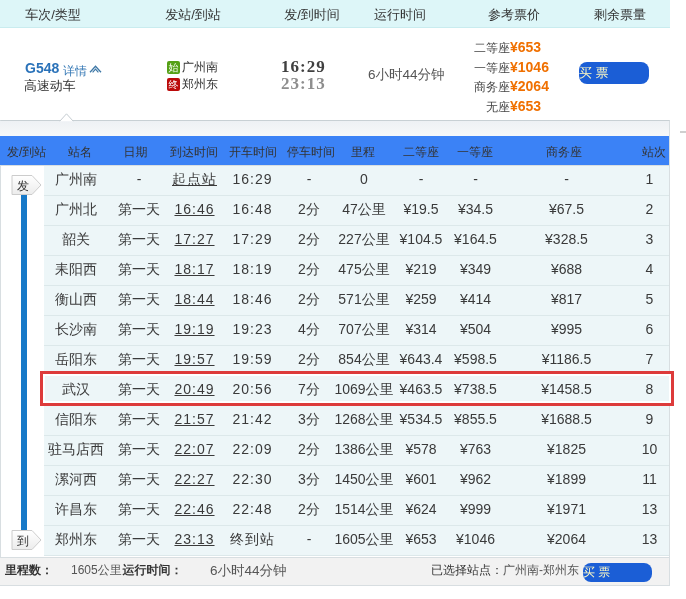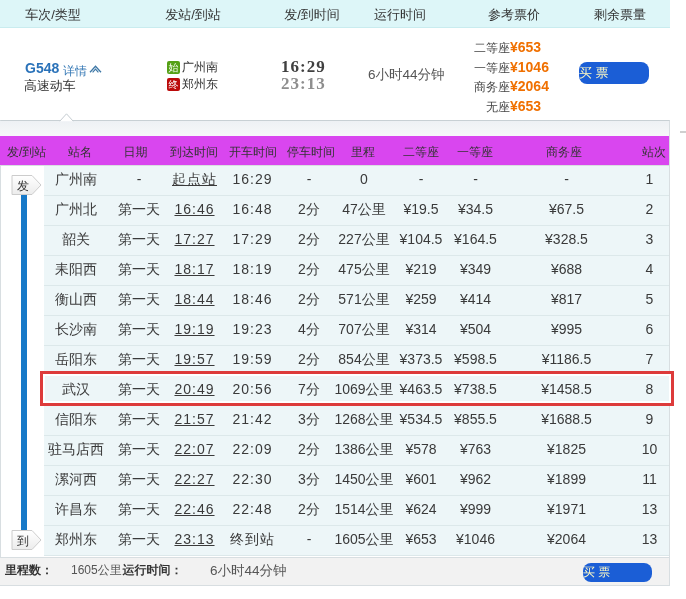--- a/index.html
+++ b/index.html
@@ -27,21 +27,21 @@
 .pl .lb{display:inline-block;width:37px;text-align:right;color:#444;}
 .pl .pv{color:#f07000;font-weight:bold;font-size:14px;}
 #buy1{left:579px;top:62px;width:70px;height:22px;}
 .buybtn{background:#1b5ed6;border-radius:8px;color:#fef9c3;text-align:left;font-size:13px;}
 #buy1{line-height:22px;}
 
 #panel{left:0;top:120px;width:668px;height:464px;border:1px solid #d8dee1;border-top:1px solid #c8d0d4;box-sizing:content-box;}
 #notch{left:59px;top:113px;}
 #strip{left:0;top:121px;width:669px;height:15px;background:linear-gradient(#eef1f4,#f6f8f9);}
 
-#thead{left:0;top:136px;width:669px;height:29px;border-bottom:1px solid #d8dee1;background:#d946ef;}
+#thead{left:0;top:136px;width:669px;height:29px;border-bottom:1px solid #d8dee1;background:#3b82f6;}
 #thead span{position:absolute;top:9.5px;line-height:12px;transform:translateX(-50%);font-size:12px;color:#333;white-space:nowrap;}
 #thead .lft{transform:none;}
 
 #rows{left:44px;top:166px;width:625px;}
 .row{position:relative;height:30px;background:#edf6f8;border-bottom:1px solid #dce8ea;box-sizing:border-box;}
 .row{font-size:14px;}
 .row span{position:absolute;top:6px;transform:translateX(-50%);white-space:nowrap;color:#3a3a3a;line-height:15px;}
 .c1{left:32px;}
 .c2{left:95px;}
 .c3{left:150.5px;letter-spacing:1px;text-decoration:underline;}
@@ -189,21 +189,21 @@
       <span class="c9">¥995</span>
       <span class="c10">6</span>
     </div>
 <div class="row">
       <span class="c1">岳阳东</span>
       <span class="c2">第一天</span>
       <span class="c3">19:57</span>
       <span class="c4">19:59</span>
       <span class="c5">2分</span>
       <span class="c6">854公里</span>
-      <span class="c7">¥373.5</span>
+      <span class="c7">¥643.4</span>
       <span class="c8">¥598.5</span>
       <span class="c9">¥1186.5</span>
       <span class="c10">7</span>
     </div>
 <div class="row">
       <span class="c1">武汉</span>
       <span class="c2">第一天</span>
       <span class="c3">20:49</span>
       <span class="c4">20:56</span>
       <span class="c5">7分</span>
@@ -291,14 +291,15 @@
     <text x="6" y="14.5" font-size="12" fill="#333">到</text>
   </svg>
 
 <div class="abs" id="redbox"></div>
 
 <div class="abs" id="foot">
   <span style="left:5px"><b>里程数：</b></span>
   <span class="gv" style="left:71px">1605公里</span>
   <span style="left:122.5px"><b>运行时间：</b></span>
   <span class="gv" style="left:210px;font-size:13.5px">6小时44分钟</span>
+  <span style="left:431px">已选择站点：<span class="gv">广州南-郑州东</span></span>
 </div>
 <div class="abs buybtn" id="buy2">买 票</div>
 
 </body></html>

